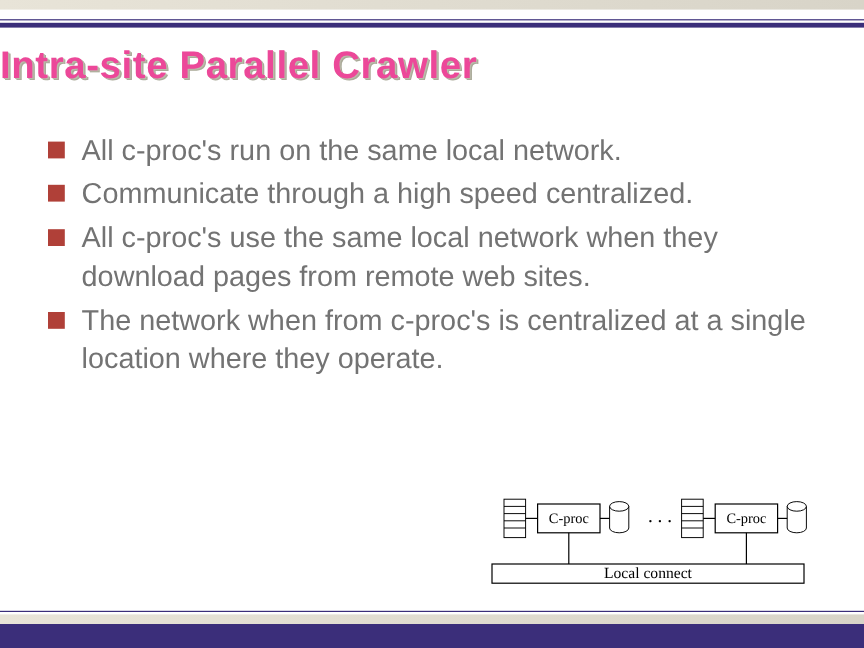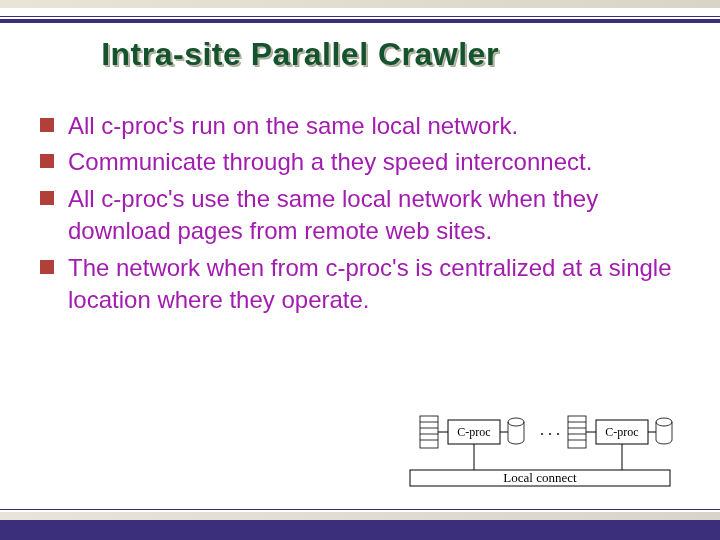--- a/index.html
+++ b/index.html
@@ -37,24 +37,23 @@
     top: 19px; left: 0;
     width: 720px;
     height: 4px;
     background: #3b2e7a;
   }
   .title {
     position: absolute;
     top: 36px;
     left: 0;
     width: 600px;
-    text-align: center;
     font-weight: bold;
     font-size: 32px;
-    color: #14532d;
+    color: #ec4899;
     letter-spacing: 0.5px;
     text-shadow: 1px 1px 0 #bba, 2px 2px 0 #aa9;
   }
   .body {
     position: absolute;
     top: 110px;
     left: 40px;
     width: 640px;
   }
   .bullet-row {
@@ -65,21 +64,21 @@
   .bullet-mark {
     width: 14px;
     height: 14px;
     background: #b04038;
     margin-top: 8px;
     margin-right: 14px;
     flex-shrink: 0;
   }
   .bullet-text {
     font-size: 24px;
-    color: #a21caf;
+    color: #737373;
     line-height: 1.35;
   }
   .diagram {
     position: absolute;
     right: 30px;
     bottom: 40px;
     width: 300px;
     height: 110px;
   }
   .bottom-bar {
@@ -114,21 +113,21 @@
 
   <div class="title">Intra-site Parallel Crawler</div>
 
   <div class="body">
     <div class="bullet-row">
       <div class="bullet-mark"></div>
       <div class="bullet-text">All c-proc's run on the same local network.</div>
     </div>
     <div class="bullet-row">
       <div class="bullet-mark"></div>
-      <div class="bullet-text">Communicate through a they speed interconnect.</div>
+      <div class="bullet-text">Communicate through a high speed centralized.</div>
     </div>
     <div class="bullet-row">
       <div class="bullet-mark"></div>
       <div class="bullet-text">All c-proc's use the same local network when they download pages from remote web sites.</div>
     </div>
     <div class="bullet-row">
       <div class="bullet-mark"></div>
       <div class="bullet-text">The network when from c-proc's is centralized at a single location where they operate.</div>
     </div>
   </div>

